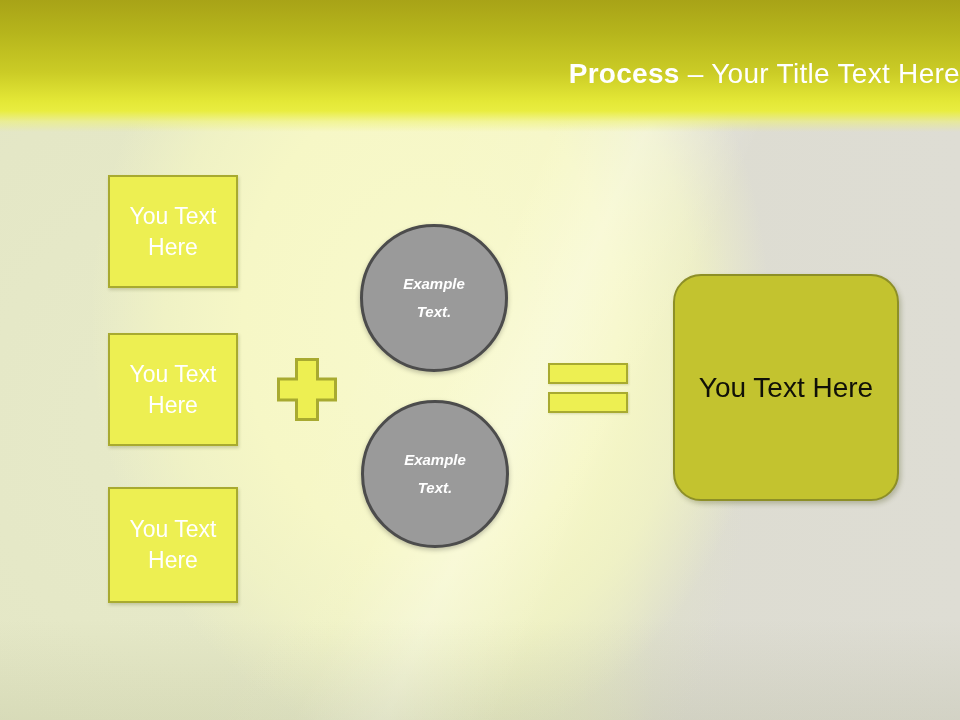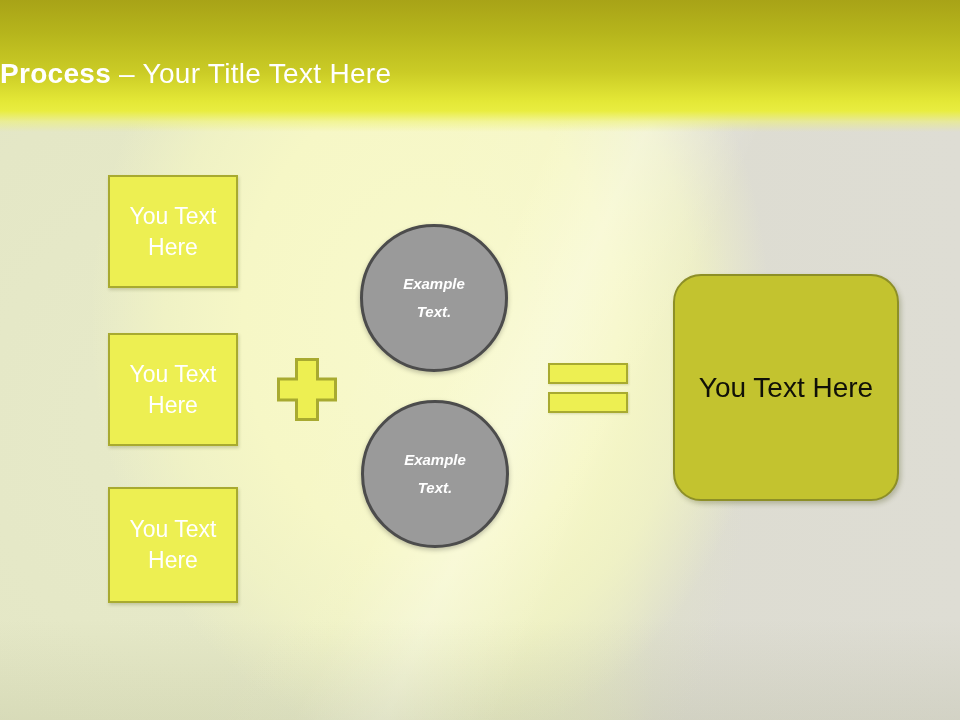--- a/index.html
+++ b/index.html
@@ -20,21 +20,21 @@
   }
   
   .header-band{
     position:absolute;left:0;top:0;width:960px;height:132px;z-index:2;
     background:linear-gradient(180deg,
       #a8a317 0%, #b6b51c 25%, #cbcc26 55%, #e3e736 76%, #e9ed40 84%,
       rgba(238,242,110,0.55) 92%, rgba(244,246,190,0) 100%);
   }
   .slide-title{
     position:absolute;left:0;top:56px;width:960px;z-index:3;
-    text-align:left;color:#ffffff;font-size:28px;line-height:36px;
+    text-align:right;color:#ffffff;font-size:28px;line-height:36px;
     letter-spacing:0.3px;white-space:nowrap;
   }
   .slide-title .t-bold{font-weight:bold;}
   .slide-title .t-rest{font-weight:normal;margin-left:8px;}
 
   .shape{position:absolute;z-index:4;box-sizing:border-box;}
 
   .input-box{
     width:130px;background:#edef52;border:2.5px solid #a8aa30;
     display:flex;align-items:center;justify-content:center;text-align:center;

